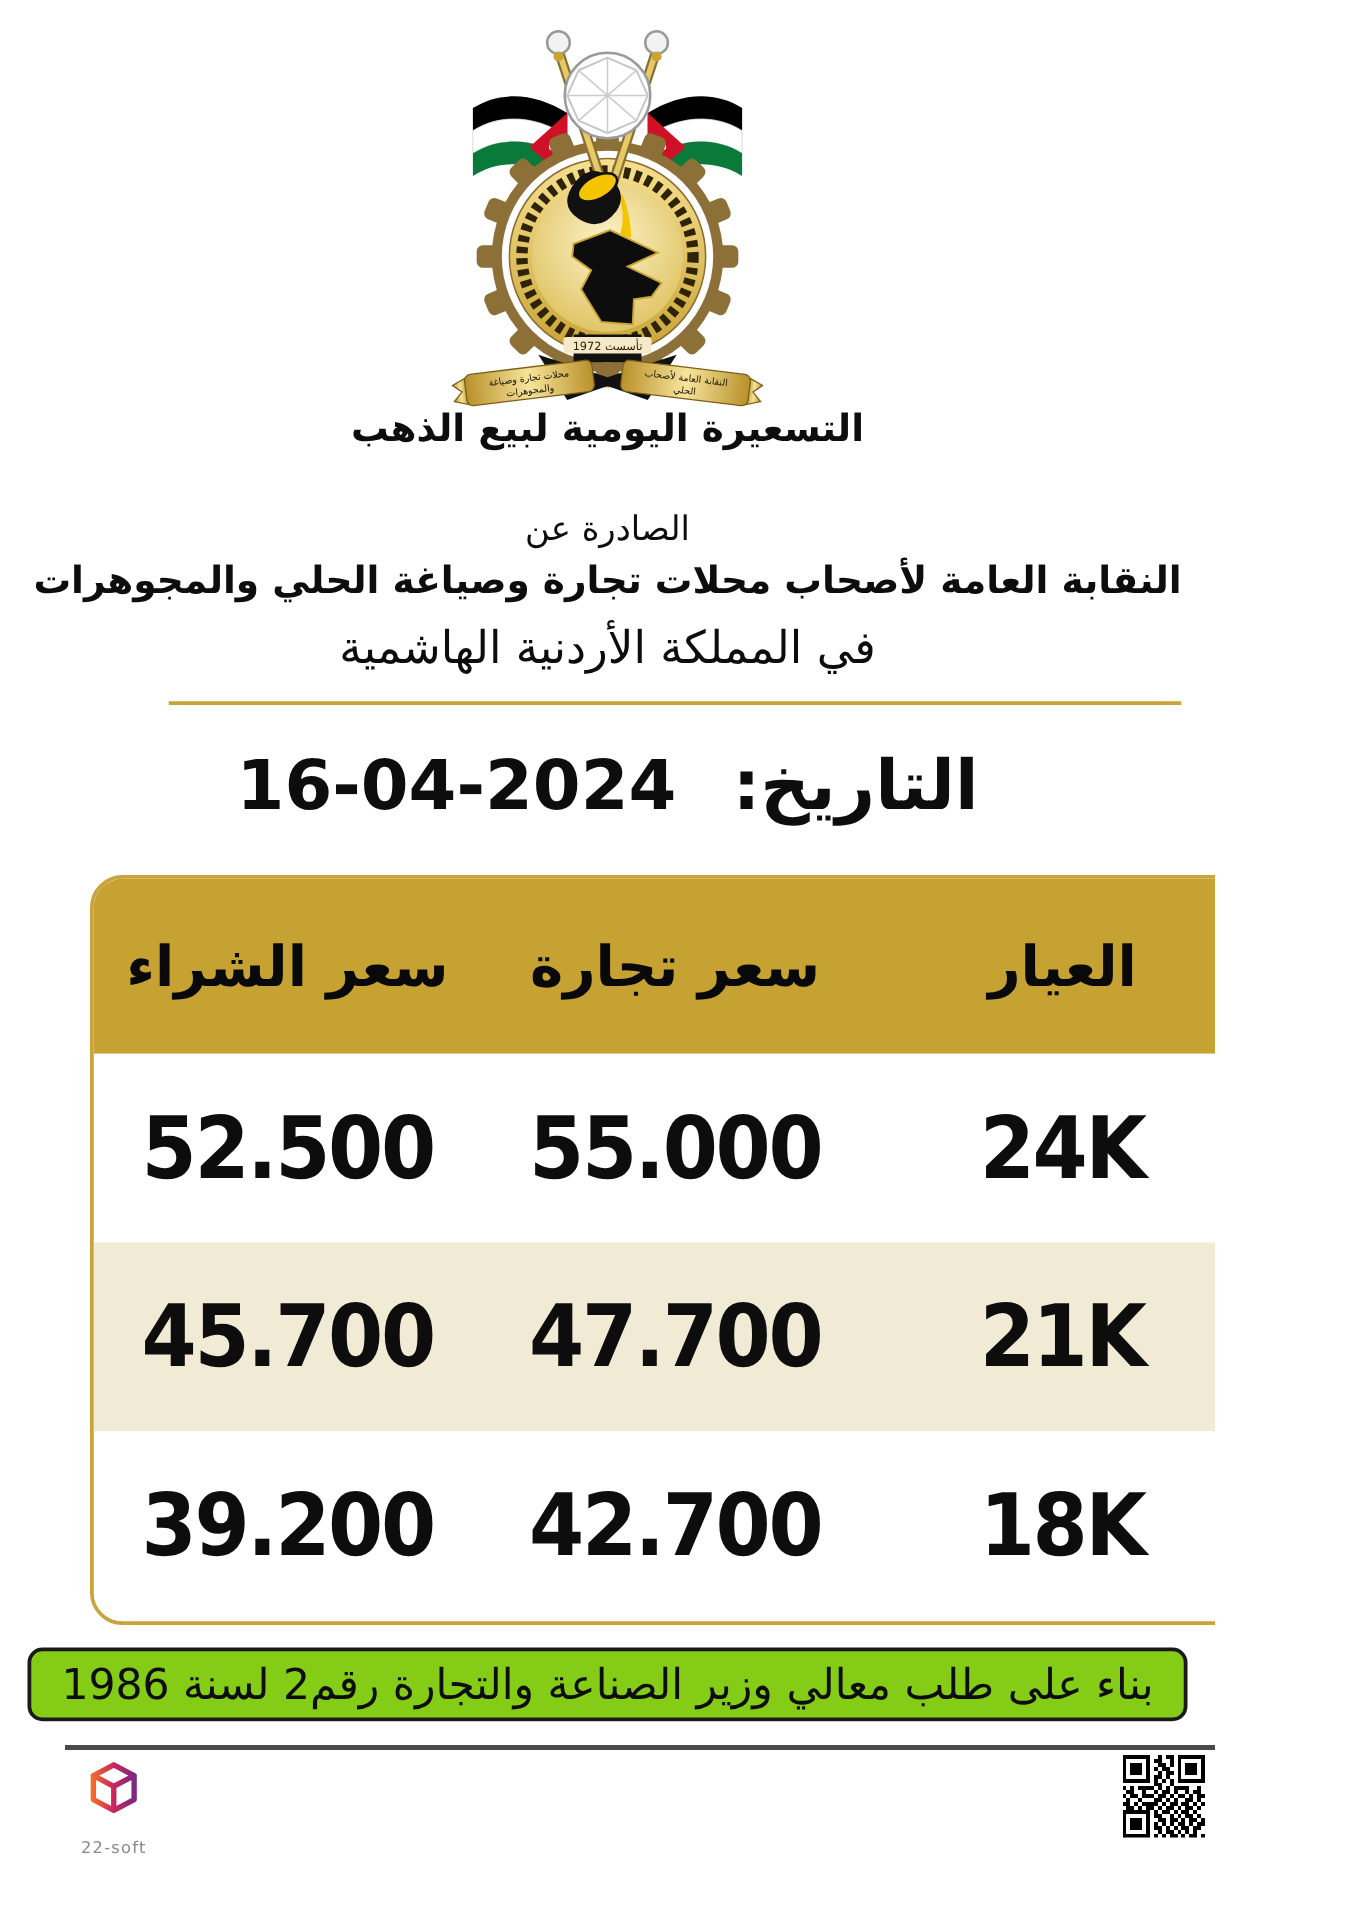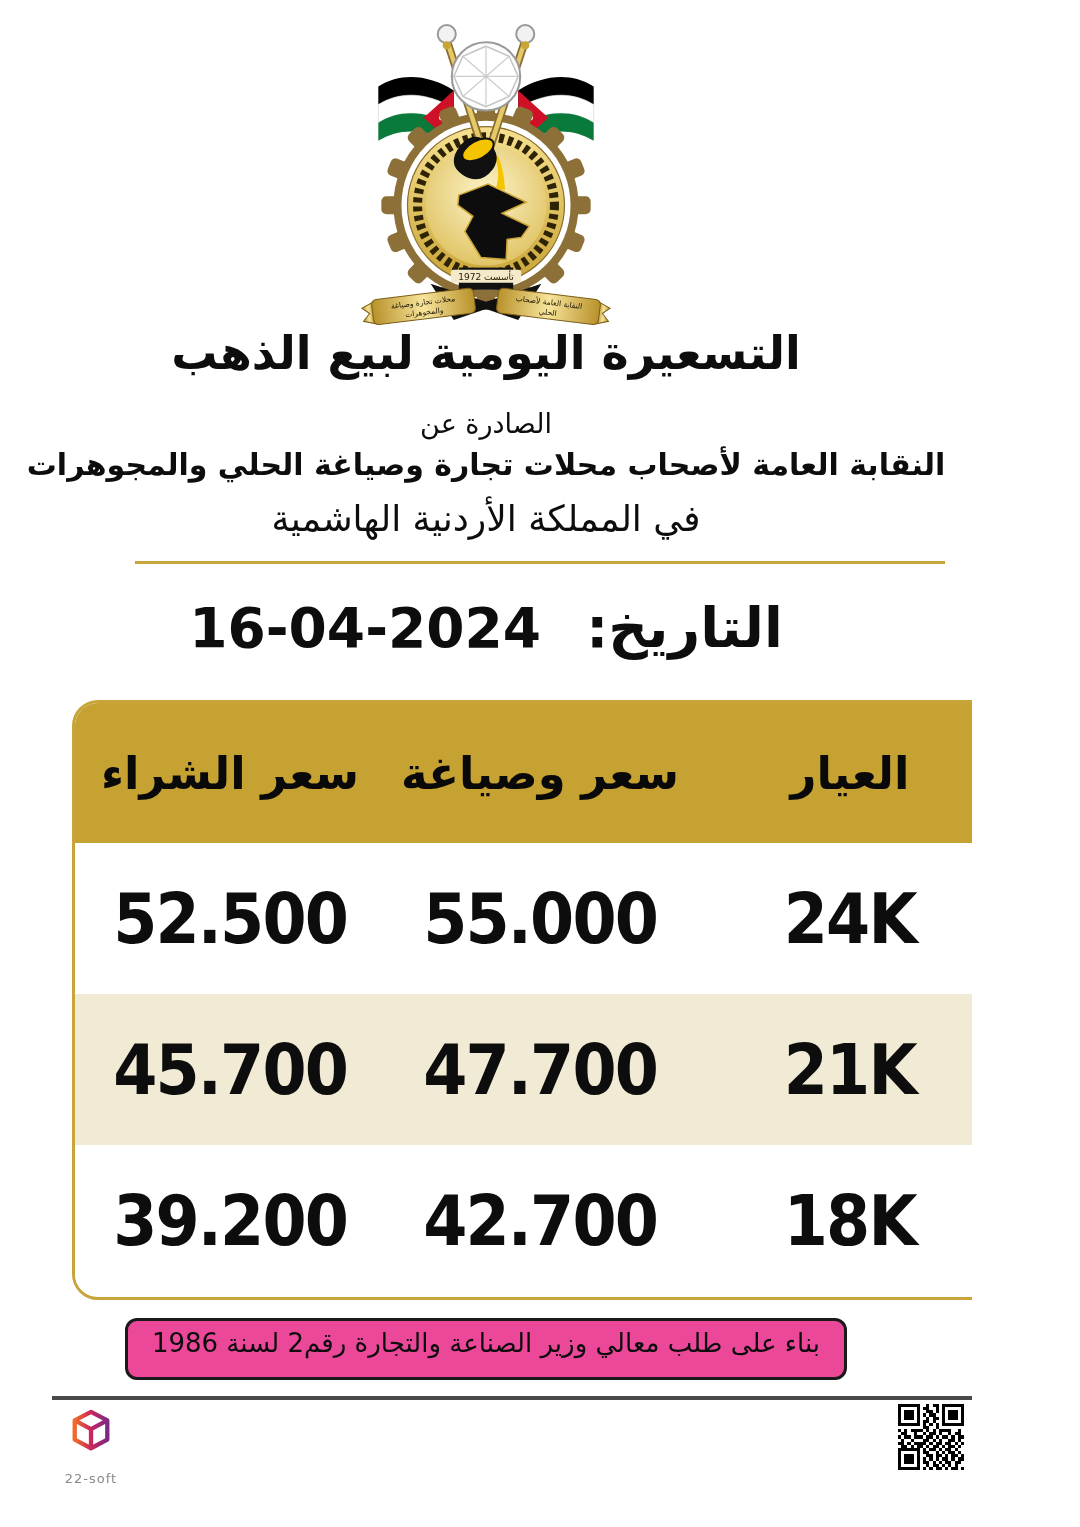--- a/index.html
+++ b/index.html
@@ -7,21 +7,21 @@
     position:relative; width:972px; height:1527px; background:#ffffff;
     font-family:"DejaVu Sans", sans-serif; color:#0d0d0d; overflow:hidden;
   }
   .abs { position:absolute; left:0; width:100%; text-align:center; }
 
   
   .emblem-wrap { position:absolute; top:16px; left:50%; transform:translateX(-50%); }
   .emblem-wrap svg text { font-family:"DejaVu Sans", sans-serif; }
 
   
-  .title   { top:326px; font-size:46px; font-weight:bold; letter-spacing:0; direction:rtl; }
+  .title   { top:326px; font-size:30px; font-weight:bold; letter-spacing:0; direction:rtl; }
   .issued  { top:408px; font-size:27px; direction:rtl; }
   .org     { top:447px; font-size:30px; direction:rtl;font-weight:bold; }
   .country { top:498px; font-size:36px; direction:rtl; }
   .divider { position:absolute; top:561px; left:135px; width:810px; height:3px; background:#C9A43B; }
 
   .date-line { top:596px; font-size:55px; font-weight:bold; direction:rtl; }
   .date-line .dval { direction:ltr; unicode-bidi:isolate; margin-right:26px; }
 
   
   .price-table {
@@ -38,21 +38,21 @@
     align-items:center; direction:rtl; font-size:69px; font-weight:bold; background:#fff;
   }
   .t-row.alt { background:#F1EBD5; }
   .cell { text-align:center; }
   .num  { display:inline-block; transform:scaleX(.92); letter-spacing:-2px; direction:ltr; unicode-bidi:isolate; }
 
   
   .footnote-wrap { top:1318px; }
   .footnote-box {
     display:inline-block; border:3px solid #1a1a1a; border-radius:12px;
-    padding:7px 24px 19px; font-size:26px; direction:rtl; background:#ec4899;
+    padding:7px 24px 6px; font-size:34px; direction:rtl; background:#84cc16;
   }
 
   
   .separator { position:absolute; top:1396px; left:52px; width:974px; height:4px; background:#4a4a4a; }
   .brand-left { position:absolute; left:56px; top:1408px; width:70px; text-align:center; }
   .brand-caption { display:block; margin-top:13px; font-size:13px; color:#8a8a8a; letter-spacing:1px; }
   .qr-block { position:absolute; left:898px; top:1404px; }
   .credit { position:absolute; left:970px; top:1428px; font-size:21px; color:#2e2e2e; font-family:Liberation Sans, sans-serif;margin-left:46px; }
 </style>
 </head>
@@ -174,21 +174,21 @@
   <div class="divider"></div>
 
   <div class="abs date-line">
     <span>التاريخ:</span>
     <span class="dval">16-04-2024</span>
   </div>
 
   <div class="price-table">
     <div class="t-head">
       <div class="cell">العيار</div>
-      <div class="cell">سعر وصياغة</div>
+      <div class="cell">سعر تجارة</div>
       <div class="cell">سعر الشراء</div>
     </div>
     <div class="t-row">
       <div class="cell"><span class="num">24K</span></div>
       <div class="cell"><span class="num">55.000</span></div>
       <div class="cell"><span class="num">52.500</span></div>
     </div>
     <div class="t-row alt">
       <div class="cell"><span class="num">21K</span></div>
       <div class="cell"><span class="num">47.700</span></div>

